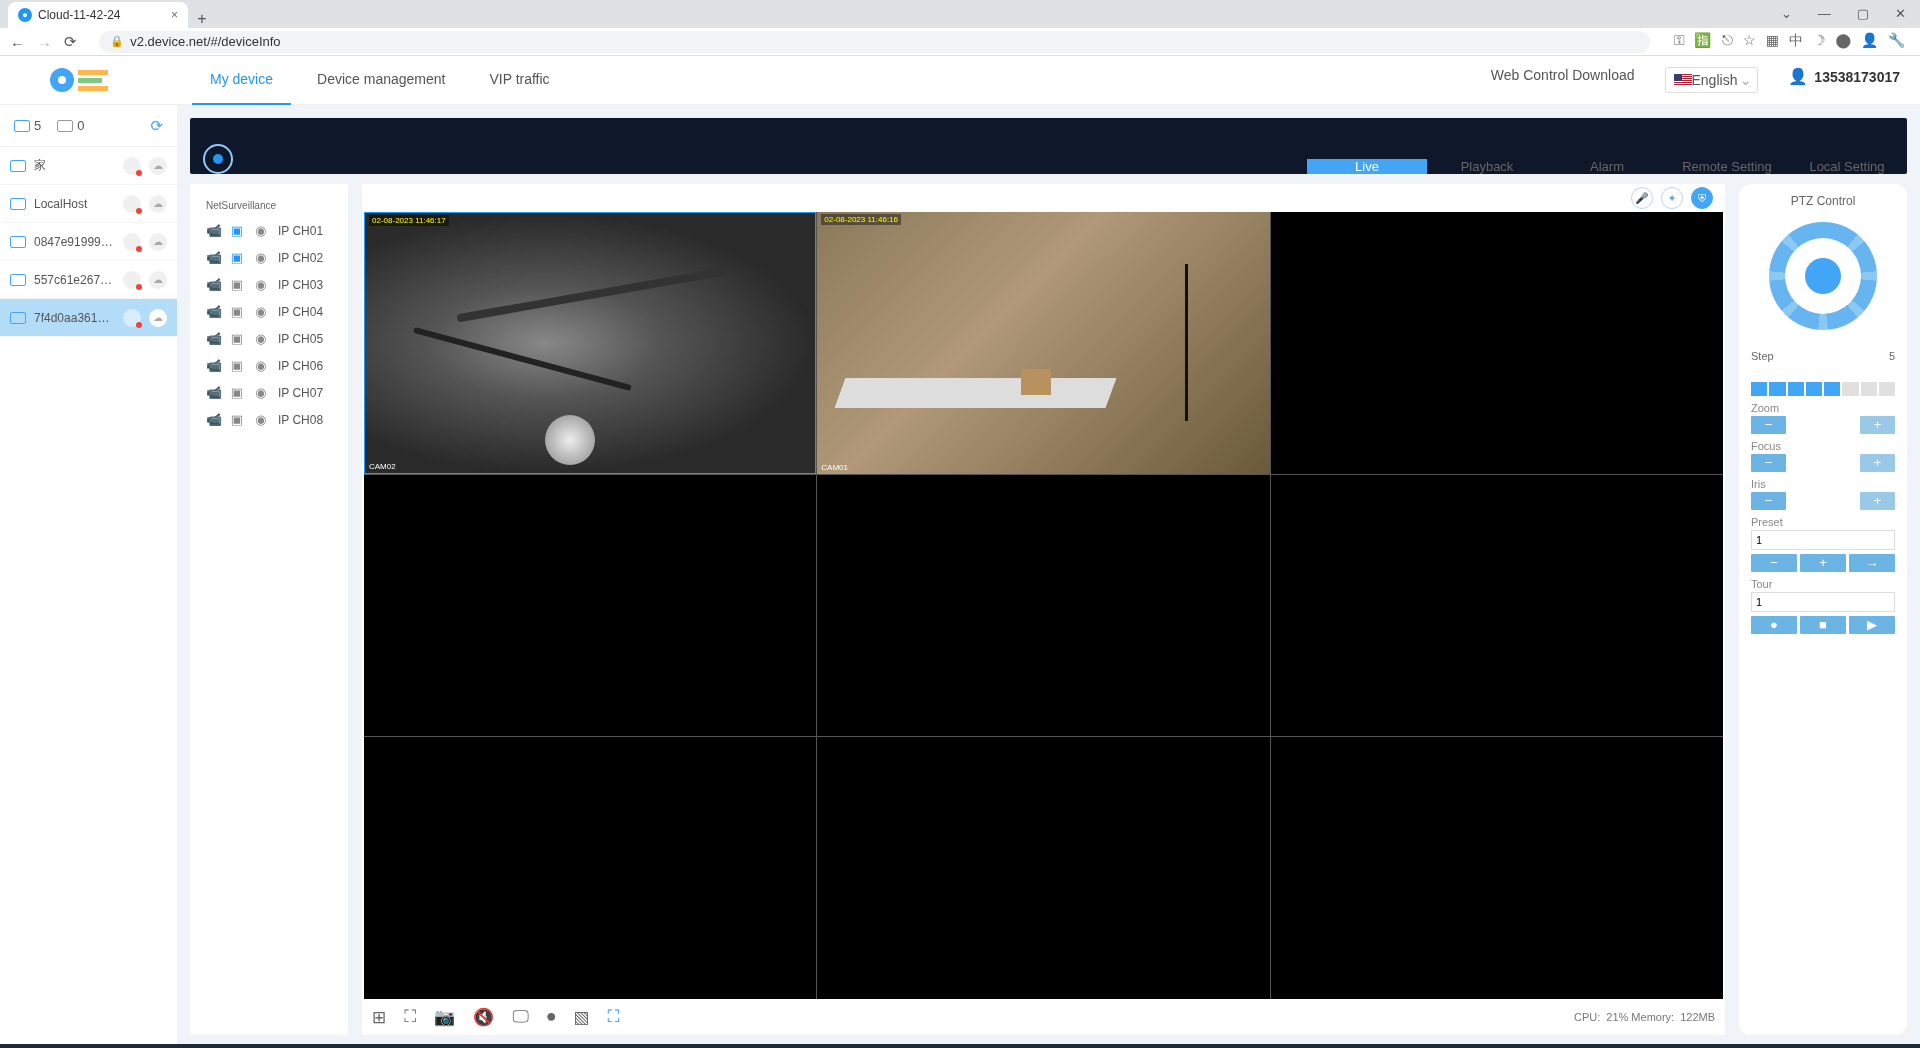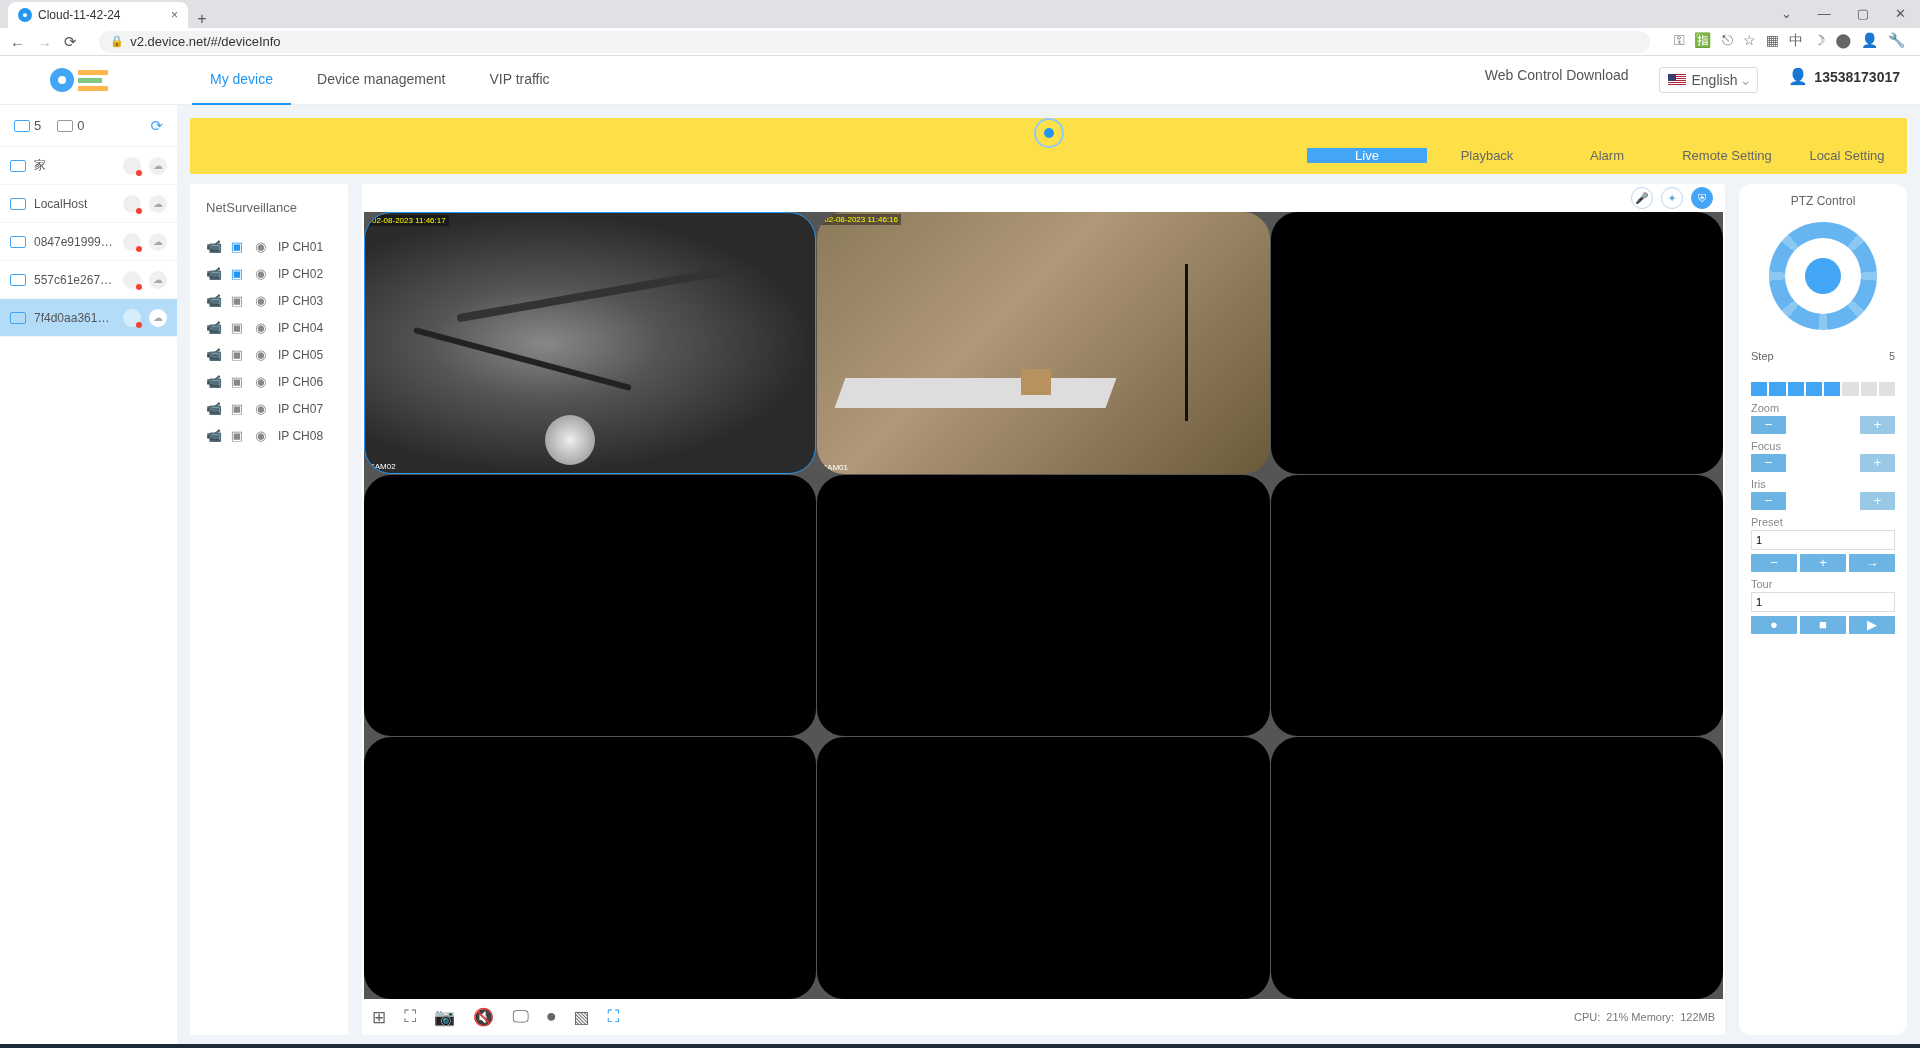--- a/index.html
+++ b/index.html
@@ -27,21 +27,21 @@
 .logo { width: 62px; height: 28px; display: flex; align-items: center; gap: 4px; }
 .logo-dot { width: 24px; height: 24px; background: #42a5f5; border-radius: 50%; position: relative; }
 .logo-dot::after { content:''; position:absolute; width:8px; height:8px; background:#fff; border-radius:50%; top:8px; left:8px; }
 .logo-bars { display: flex; flex-direction: column; gap: 3px; }
 .logo-bars div { width: 30px; height: 5px; background: #ffb74d; }
 .logo-bars div:nth-child(2){ background:#81c784; width:24px;}
 .main-nav { display: flex; margin-left: 80px; gap: 8px; }
 .main-nav-item { padding: 0 18px; height: 49px; display: flex; align-items: center; font-size: 14px; color: #555; cursor: pointer; border-bottom: 2px solid transparent; }
 .main-nav-item.active { color: #2196f3; border-bottom-color: #2196f3; }
 .header-right { margin-left: auto; display: flex; align-items: flex-start; gap: 30px; font-size: 14px; color: #555; }
-.lang-select { border: 1px solid #ddd; padding: 4px 20px 4px 8px; border-radius: 3px; display: flex; align-items: center; gap: 6px; position: relative; cursor: pointer; }
+.lang-select { border: 1px solid #ddd; padding: 4px 20px 4px 8px; border-radius: 3px; display: flex; align-items: center; position: relative; cursor: pointer; }
 .lang-select::after { content: '⌄'; position: absolute; right: 6px; color: #aaa; }
 .flag { width: 18px; height: 12px; background: linear-gradient(#b22234 0 8%, #fff 8% 16%, #b22234 16% 24%, #fff 24% 32%, #b22234 32% 40%, #fff 40% 48%, #b22234 48% 56%, #fff 56% 64%, #b22234 64% 72%, #fff 72% 80%, #b22234 80% 88%, #fff 88% 100%); position:relative; }
 .flag::before{content:'';position:absolute;width:8px;height:7px;background:#3c3b6e;top:0;left:0;}
 .user { display: flex; align-items: center; gap: 6px; font-weight: 600; color: #333; }
 .user-icon { font-size: 16px; }
 
 
 .app-body { display: flex; height: calc(100% - 105px); background: #f0f3f7; }
 
 
@@ -55,45 +55,45 @@
 .device-item.selected { background: #b3dcf9; }
 .device-name { flex: 1; overflow: hidden; text-overflow: ellipsis; white-space: nowrap; }
 .status-badge { width: 18px; height: 18px; border-radius: 50%; background: #f0f0f0; position: relative; display:flex;align-items:center;justify-content:center; }
 .status-badge.offline::after { content:''; width:6px;height:6px;background:#f44336;border-radius:50%;position:absolute;bottom:-1px;right:-1px; }
 .status-badge.online { background:#d6eefc; }
 .cloud-badge { width: 18px; height: 18px; border-radius: 50%; background: #f0f0f0; display:flex;align-items:center;justify-content:center;color:#aaa;font-size:10px; }
 .cloud-badge.online { background:#fff; }
 
 
 .main-content { flex: 1; padding: 13px; display: flex; flex-direction: column; gap: 10px; }
-.tab-row { display: flex; background: #fde047; height: 56px; align-items: center; border-radius: 2px; flex-direction: column; }
+.tab-row { display: flex; background: #0f172a; height: 56px; align-items: flex-end; border-radius: 2px; }
 .eye-icon { width: 56px; display: flex; align-items: center; justify-content: center; }
 .eye-circle { width: 30px; height: 30px; border: 2px solid #90caf9; border-radius: 50%; display: flex; align-items: center; justify-content: center; }
 .eye-inner { width: 10px; height: 10px; background: #2196f3; border-radius: 50%; }
 .view-tabs { margin-left: auto; display: flex; }
 .view-tab { width: 120px; display: flex; align-items: center; justify-content: center; font-size: 13px; color: #666; cursor: pointer; }
 .view-tab.active { background: #42a5f5; color: #fff; }
 
 .content-row { flex: 1; display: flex; gap: 14px; }
 
 
 .channel-panel { width: 158px; background: #fff; border-radius: 2px; padding: 16px 10px; }
-.channel-title { font-size: 13px; color: #666; margin-bottom: 22px; padding-left: 6px; }
+.channel-title { font-size: 10px; color: #666; margin-bottom: 10px; padding-left: 6px; }
 .channel-list { display: flex; flex-direction: column; gap: 8px; }
 .channel-row { display: flex; align-items: center; gap: 10px; font-size: 12px; color: #555; padding: 2px 6px; }
 .ch-icon { color: #888; cursor: pointer; font-size: 13px; width: 14px; text-align: center; }
 .ch-icon.active { color: #2196f3; }
 
 
 .video-area { flex: 1; display: flex; flex-direction: column; background: #fff; border-radius: 2px; }
 .video-top-icons { height: 28px; display: flex; justify-content: flex-end; align-items: center; gap: 8px; padding: 0 12px; }
 .top-icon { width: 22px; height: 22px; border-radius: 50%; border: 1px solid #bbd6ec; display: flex; align-items: center; justify-content: center; color: #68a9d8; font-size: 11px; cursor: pointer; }
 .top-icon.active { background: #42a5f5; color: #fff; border-color:#42a5f5; }
 .video-grid { flex: 1; display: grid; grid-template-columns: repeat(3,1fr); grid-template-rows: repeat(3,1fr); gap: 1px; background: #555; margin: 0 2px; }
-.video-cell { background: #000; position: relative; overflow: hidden; border-radius: 27px; }
+.video-cell { background: #000; position: relative; overflow: hidden; }
 .video-cell.live1 { background: radial-gradient(ellipse at 40% 50%, #888 0%, #555 30%, #2a2a2a 70%); border: 1px solid #2196f3; }
 .video-cell.live2 { background: linear-gradient(135deg, #8a7a5a 0%, #b09878 40%, #6a5a3a 100%); }
 .ts-overlay { position: absolute; top: 2px; left: 4px; font-size: 8px; color: #ff0; background: rgba(0,0,0,0.4); padding: 1px 3px; }
 .cam-label { position: absolute; bottom: 2px; left: 4px; font-size: 8px; color: #fff; }
 .video-bottom { height: 36px; display: flex; align-items: center; padding: 0 10px; gap: 18px; }
 .vb-icon { color: #666; cursor: pointer; font-size: 17px; }
 .vb-icon.active { color: #2196f3; }
 .status-line { margin-left: auto; font-size: 11px; color: #777; display: flex; gap: 6px; }
 
 

